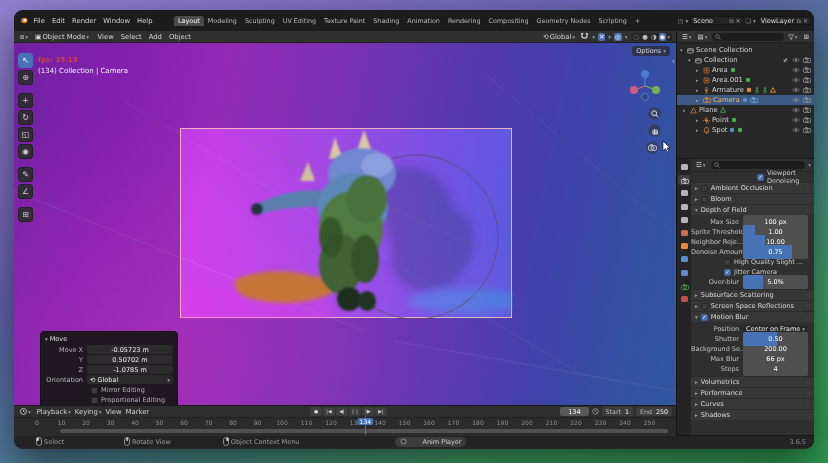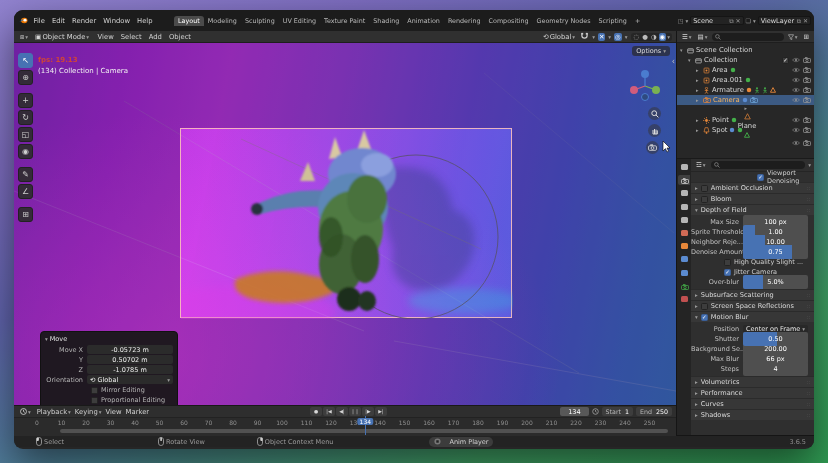--- a/index.html
+++ b/index.html
@@ -109,21 +109,21 @@
   .pfield span{position:relative;z-index:1}
   .pselect{flex:1;background:#282828;border-radius:2px;height:8px;display:flex;align-items:center;justify-content:space-between;padding:0 3px;color:#e8e8e8}
   .pcheck-row{display:flex;align-items:center;gap:3px;height:10px}
   .pcheck-row .sp{flex:0 0 30px}
   .phead{display:flex;align-items:center;height:11px;background:#373737;border-top:1px solid #2b2b2b;padding:0 4px;gap:3px;color:#dadada;font-size:6.6px}
   .phead .dots{margin-left:auto;color:#5c5c5c;font-size:5px}
   .pbody{padding:2px 0}
   
   .statusbar{height:12px;background:#232323;border-top:1px solid #151515;display:flex;align-items:center;font-size:6.5px;color:#9c9c9c;padding:0 8px}
   .hint{display:flex;align-items:center;gap:2px}
-  .badge{display:flex;align-items:center;gap:8px;background:#3c3c3c;border-radius:6px;padding:1px 5px;color:#d0d0d0}
+  .badge{display:flex;align-items:center;gap:15px;background:#3c3c3c;border-radius:6px;padding:1px 5px;color:#d0d0d0}
   .version{margin-left:auto;color:#8d8d8d}
 </style>
 </head>
 <body>
 
 <div class="window">
 
 
   <div class="menubar">
     <svg class="logo" viewBox="0 0 12 9">
@@ -653,21 +653,21 @@
               </span>
               <span class="oi">
                 <svg width="8" height="6" viewBox="0 0 16 12">
                   <rect x="1" y="3" width="14" height="8" rx="1.5" fill="none" stroke="#999" stroke-width="1.5"></rect>
                   <circle cx="8" cy="7" r="2.4" fill="none" stroke="#999" stroke-width="1.5"></circle>
                   <rect x="4" y="0.5" width="5" height="2" fill="#999"></rect>
                 </svg>
               </span>
             </span>
           </div>
-          <div class="ol-row" style="padding-left: 6px; flex-direction: column;">
+          <div class="ol-row" style="padding-left: 6px;">
             <span class="tri-exp">▸</span>
             <span class="oi">
               <svg width="7" height="7" viewBox="0 0 10 10">
                 <path d="M5 1 L9 8.5 H1 Z" fill="none" stroke="#e8883a"></path>
               </svg>
             </span>
             <span class="lbl">Plane</span>
             <span class="oi">
               <svg width="6" height="6" viewBox="0 0 8 8">
                 <path d="M4 0.8 L7.4 7 H0.6 Z" fill="none" stroke="#44b04a" stroke-width="1.2"></path>
@@ -972,21 +972,21 @@
     <div id="sb-hints" style="display:flex;align-items:center">
         <span class="hint" style="margin-left: 14px;">
           <span class="oi">
             <svg width="6" height="9" viewBox="0 0 6 9">
               <rect x="0.5" y="0.5" width="5" height="8" rx="2.4" fill="none" stroke="#8f8f8f"></rect>
               <rect x="0.5" y="0.5" width="2.4" height="3.4" rx="1" fill="#cfcfcf"></rect>
             </svg>
           </span>
           <span>Select</span>
         </span>
-        <span class="hint" style="margin-left: 94px;">
+        <span class="hint" style="margin-left: 60px;">
           <span class="oi">
             <svg width="6" height="9" viewBox="0 0 6 9">
               <rect x="0.5" y="0.5" width="5" height="8" rx="2.4" fill="none" stroke="#8f8f8f"></rect>
               <rect x="2.3" y="0.5" width="1.6" height="3.4" fill="#cfcfcf"></rect>
             </svg>
           </span>
           <span>Rotate View</span>
         </span>
         <span class="hint" style="margin-left: 52px;">
           <span class="oi">

